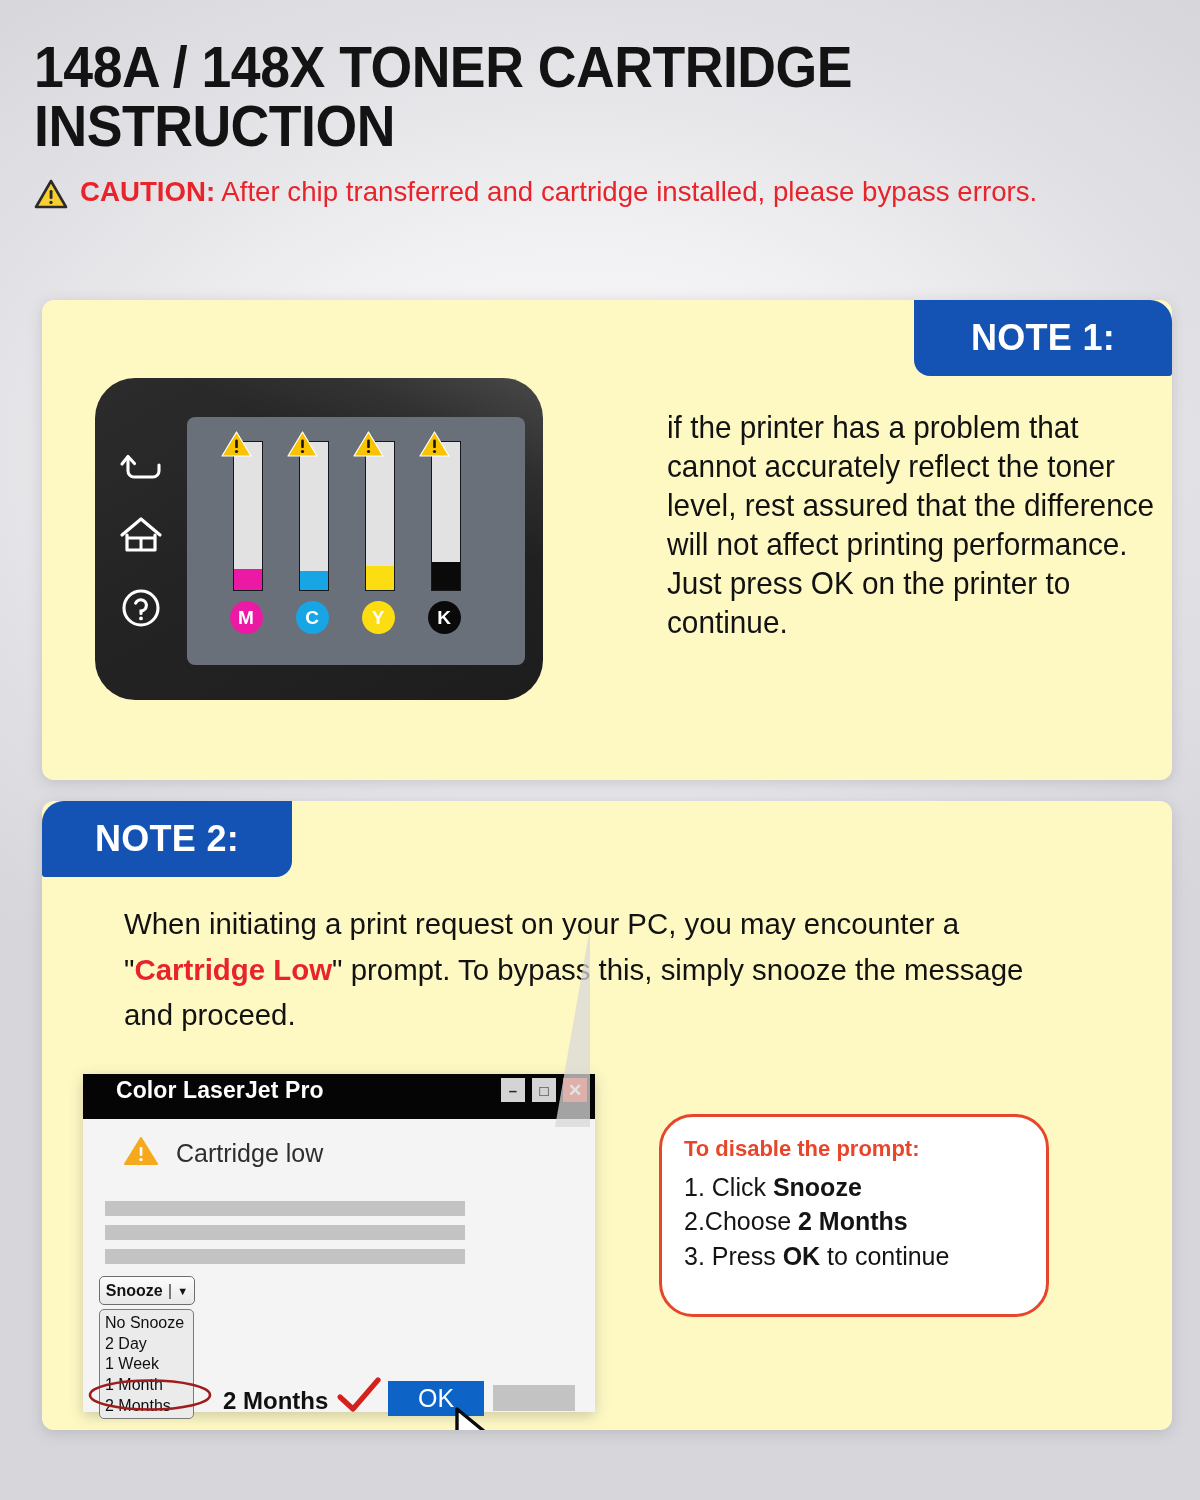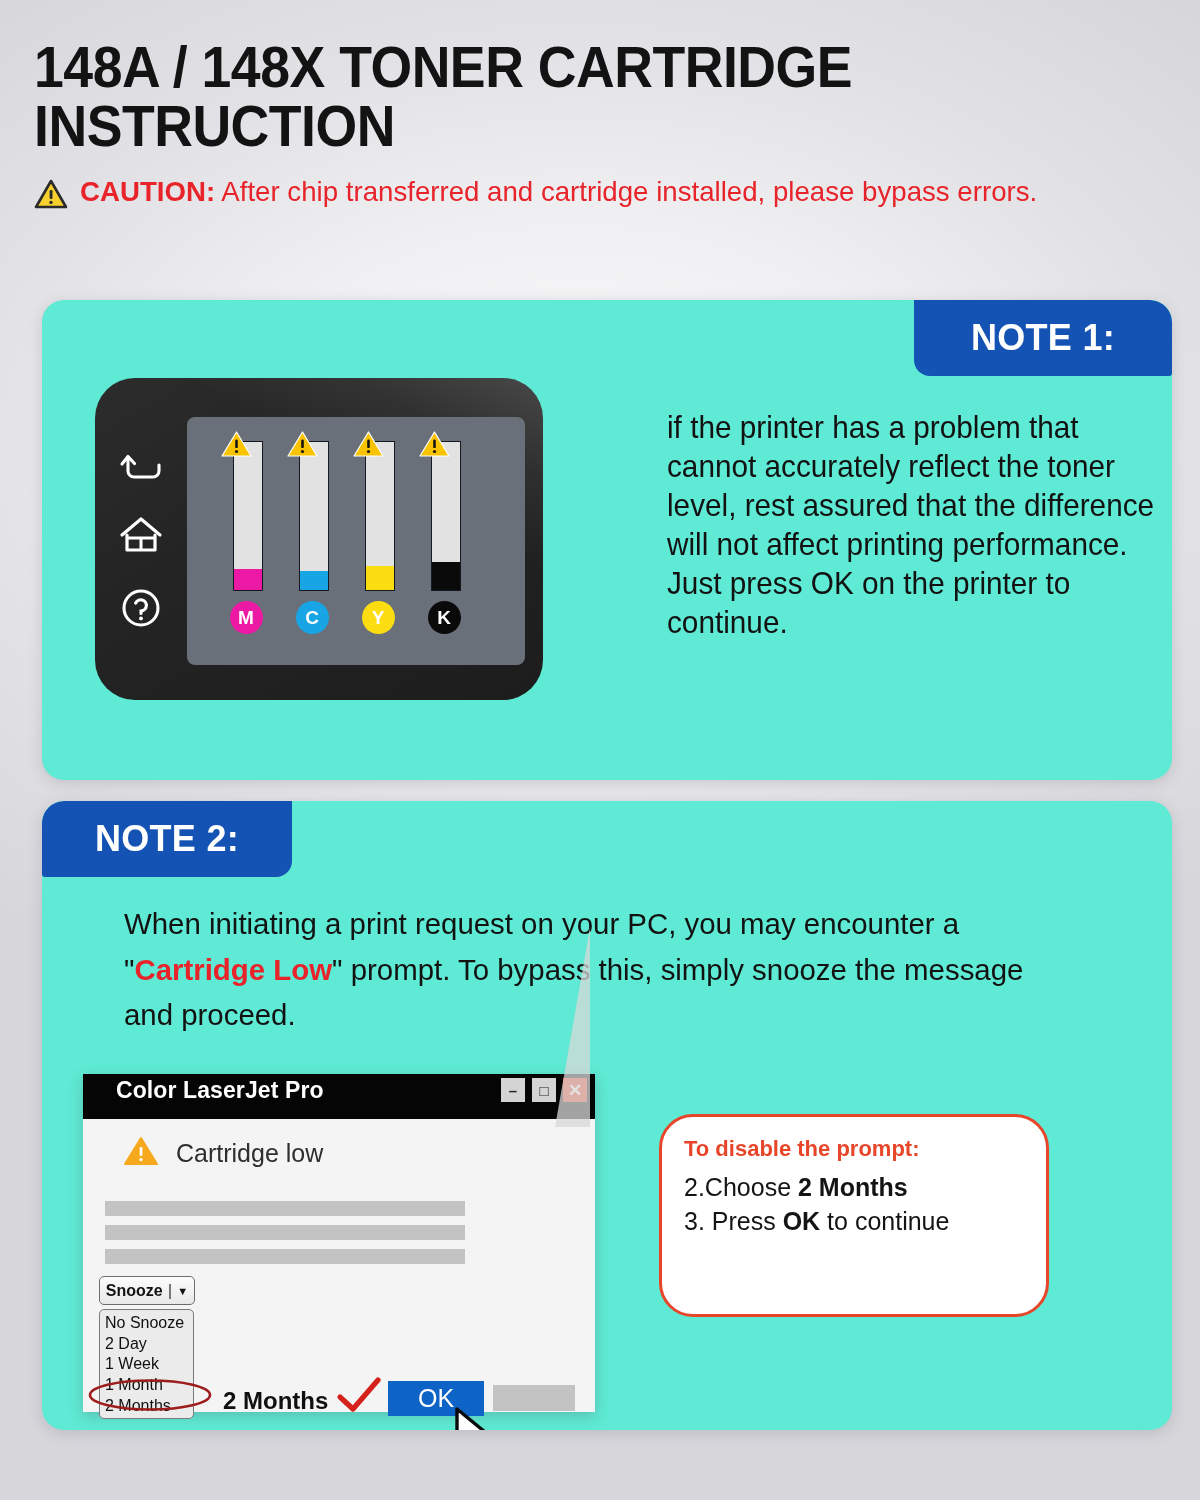--- a/index.html
+++ b/index.html
@@ -49,22 +49,22 @@
     transform: scaleX(0.97);
     transform-origin: left top;
   }
   .caution-text b { font-weight: 700; }
 
   
   .card {
     position: absolute;
     left: 42px;
     width: 1130px;
-    background: #5eead4;
-    border-radius: 22px;
+    background: #fef9c3;
+    border-radius: 12px;
     box-shadow: 0 3px 14px rgba(110,110,120,0.26);
     overflow: hidden;
   }
   #card-note1 { top: 300px; height: 480px; }
   #card-note2 { top: 801px; height: 629px; text-decoration: underline; }
 
   .note-badge {
     position: absolute;
     background: #1452b4;
     color: #fff;
@@ -458,16 +458,17 @@
       <span class="cursor">
         <svg width="42" height="50" viewBox="0 0 42 50">
           <path d="M4 2 L4 37 L13 28.5 L19.5 43 L26.5 39.5 L20 25.5 L32 25 Z" fill="#fff" stroke="#0b0b0b" stroke-width="3.4" stroke-linejoin="round"></path>
         </svg>
       </span>
     </div>
   </div>
 
   <div class="callout">
     <div class="callout-title">To disable the prompt:</div>
+    <div class="callout-step"><span>1. </span><span>Click </span><b>Snooze</b><span></span></div>
     <div class="callout-step"><span>2.</span><span>Choose </span><b>2 Months</b><span></span></div>
     <div class="callout-step"><span>3. </span><span>Press </span><b>OK</b><span> to continue</span></div>
   </div>
 </div>
 
 </body></html>

